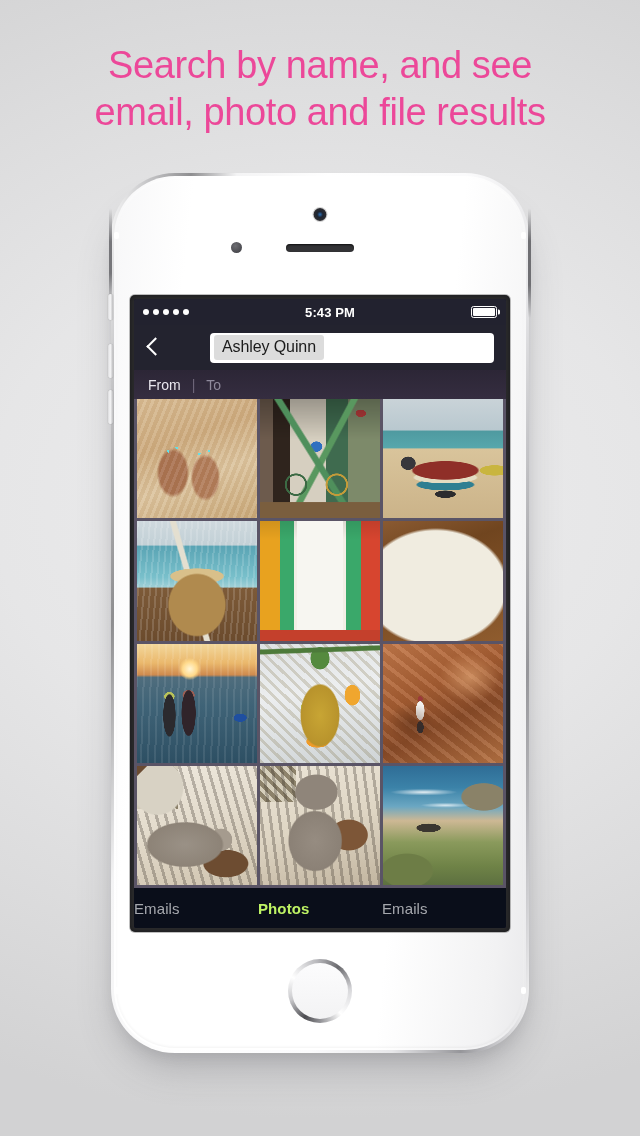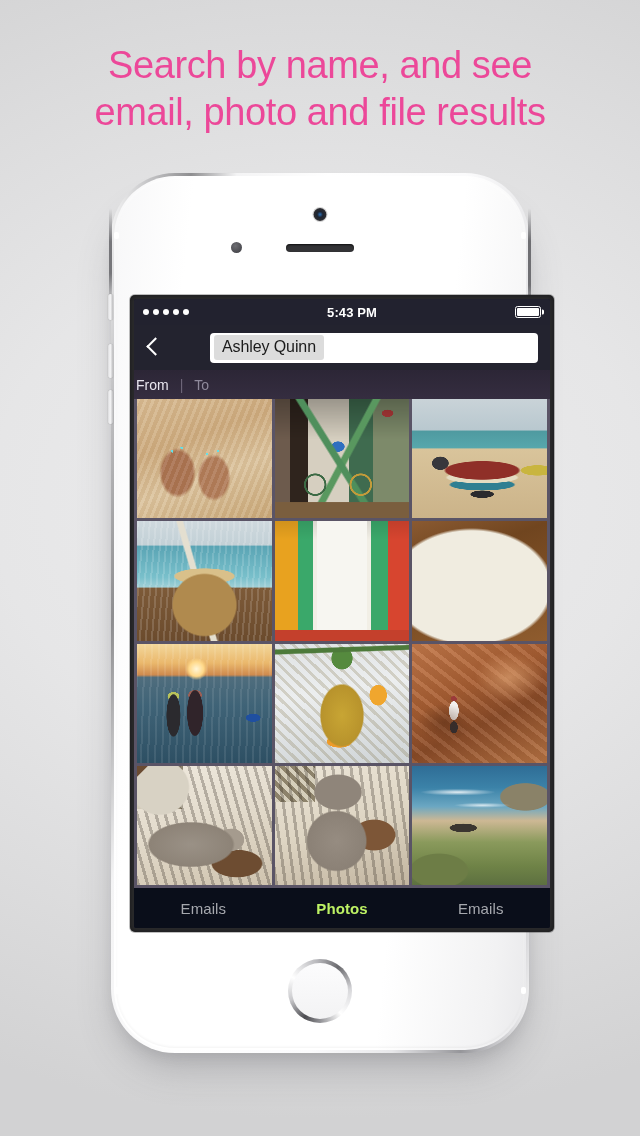--- a/index.html
+++ b/index.html
@@ -118,21 +118,21 @@
     z-index:-1;
   }
   .home-btn::after{
     content:""; position:absolute; left:3px; top:3px; right:3px; bottom:3px;
     border-radius:50%;
     background:linear-gradient(180deg,#fcfcfd,#f3f3f4);
   }
 
   
   .screen-bezel {
-    position:absolute; left:33px; top:127px; width:424px; height:637px;
+    position:absolute; left:33px; top:127px; width:380px; height:637px;
     border-radius:5px;
     background:#2c2c2e;
     padding:4px;
     box-shadow:0 0 0 1px rgba(0,0,0,0.25), inset 0 0 6px rgba(0,0,0,0.5);
     z-index:6;
   }
   .screen {
     width:100%; height:100%; border-radius:2px; overflow:hidden;
     background:#1c1c2b; position:relative;
     display:flex; flex-direction:column;
@@ -182,21 +182,21 @@
     background:#dcdcdc; color:#1b1b1b;
     font-size:16px; border-radius:3px;
     padding:3px 8px 4px;
     letter-spacing:-0.1px;
   }
 
   
   .filterbar {
     flex:0 0 29px;
     background:linear-gradient(180deg,#2c2636 0%,#352d40 100%);
-    display:flex; align-items:center; gap:11px; padding:0 2px;
+    display:flex; align-items:center; gap:11px; padding:0 14px;
     font-size:14px;
   }
   .filter-from { color:#e8e6ee; }
   .filter-div { color:#6d6578; font-size:14px; }
   .filter-to { color:#8f8a9c; }
 
   
   .grid {
     flex:1; background:#5a5466;
     display:grid;
@@ -207,21 +207,21 @@
   }
   .cell { position:relative; overflow:hidden; background:#2a2a33; }
   .cell > .art { position:absolute; inset:0; }
 
   
   .tabbar {
     flex:0 0 40px; background:#0a0e1a;
     display:flex; align-items:center;
   }
   .tab {
-    flex:1; text-align:center; font-size:15px; color:#a6a8ae; letter-spacing:0.1px;
+    flex:1; text-align:left; font-size:15px; color:#a6a8ae; letter-spacing:0.1px;
     cursor:pointer;
   }
   .tab.active { color:#bef264; font-weight:700; }
 
   
   
   .a-feet{background:
     radial-gradient(ellipse 22% 34% at 30% 62%, #a9714f 0%, #a9714f 52%, rgba(169,113,79,0) 62%),
     radial-gradient(ellipse 20% 32% at 57% 66%, #b07a57 0%, #b07a57 52%, rgba(176,122,87,0) 62%),
     linear-gradient(160deg,#d8bb92 0%,#cdab7e 35%,#dcc49e 62%,#c9a878 100%);}

